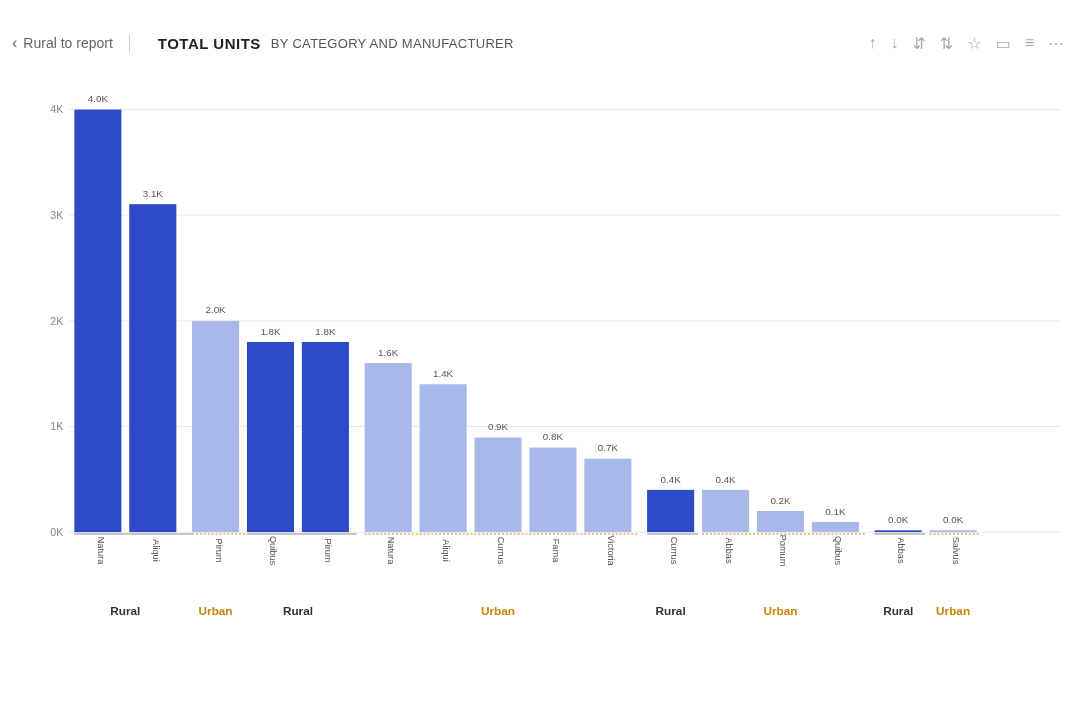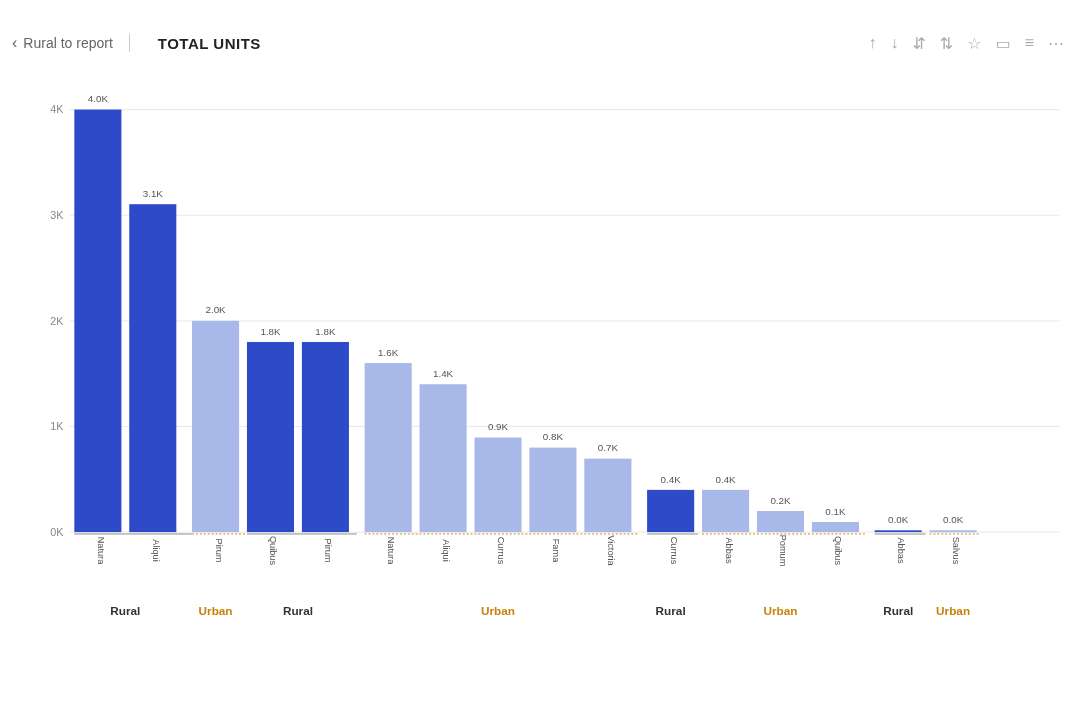--- a/index.html
+++ b/index.html
@@ -89,20 +89,21 @@
 <body>
 
 <div class="header">
   <div class="header-left">
     <div class="back-btn">
       <span class="chevron">‹</span>
       <span>Rural to report</span>
     </div>
     <div class="title-section">
       <span class="main-title">TOTAL UNITS</span>
+      <span class="subtitle">BY CATEGORY AND MANUFACTURER</span>
     </div>
   </div>
   <div class="toolbar-icons">
     <span>↑</span>
     <span>↓</span>
     <span>⇵</span>
     <span>⇅</span>
     <span>☆</span>
     <span>▭</span>
     <span>≡</span>

